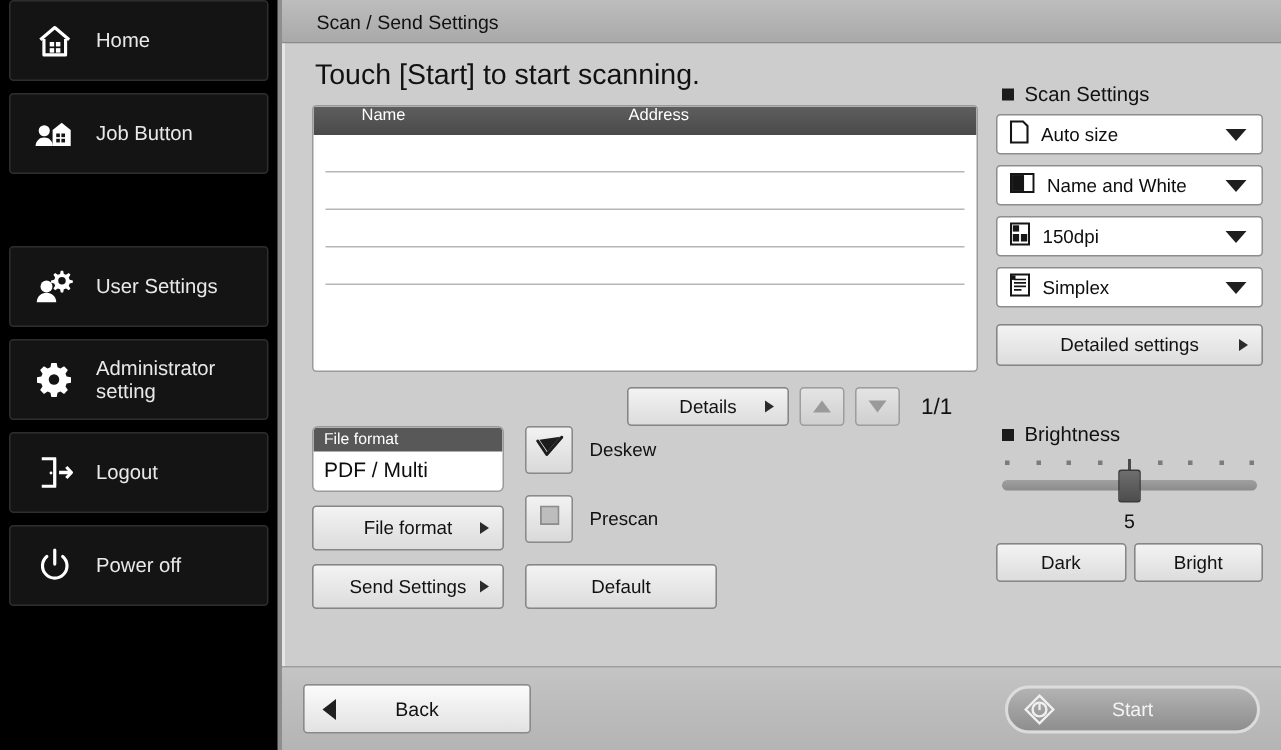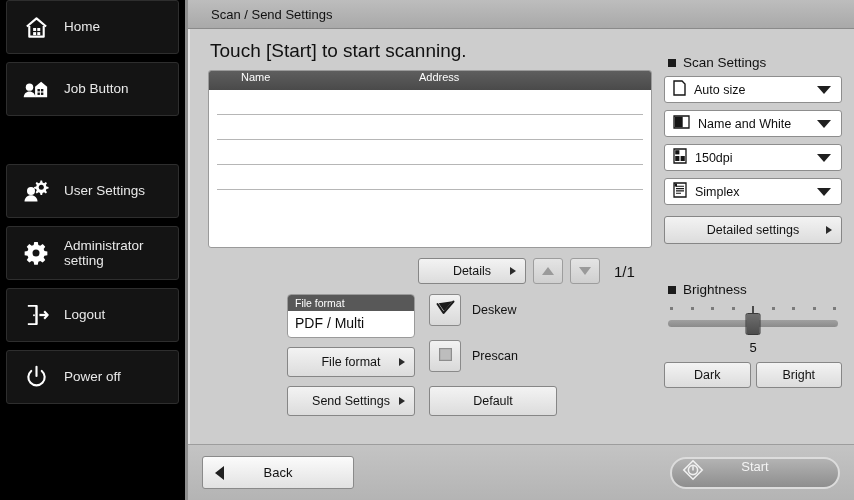--- a/index.html
+++ b/index.html
@@ -127,21 +127,21 @@
     background: linear-gradient(#e4e4e4, #cfcfcf);
     border: 1px solid #9d9d9d;
     border-radius: 3px;
     display: flex; align-items: center; justify-content: center;
   }
   .tri-up { width:0;height:0;border-bottom:8px solid #9a9a9a;border-left:6px solid transparent;border-right:6px solid transparent; }
   .tri-dn { width:0;height:0;border-top:8px solid #9a9a9a;border-left:6px solid transparent;border-right:6px solid transparent; }
   .page-ind { font-size: 15px; color: #111; margin-left: 7px; }
 
   
-  .lower { display: flex; margin-top: 10px; gap: 14px; justify-content: center; }
+  .lower { display: flex; gap: 14px; }
   .lcol { width: 128px; }
   .ff-box {
     width: 128px; height: 44px;
     background: #fff;
     border: 1px solid #9a9a9a;
     border-radius: 4px;
     overflow: hidden;
   }
   .ff-cap {
     height: 16px; background: #585858; color: #fff;
@@ -230,21 +230,21 @@
     position: absolute; left: 12px;
     width:0;height:0;border-right:9px solid #1f1f1f;
     border-top:7px solid transparent;border-bottom:7px solid transparent;
   }
   .btn-start {
     position: absolute; right: 14px;
     width: 170px; height: 32px;
     background: linear-gradient(#b3b3b3, #8e8e8e);
     border: 2px solid #dcdcdc;
     border-radius: 17px;
-    display: flex; justify-content: center;
+    display: flex; align-items: center; justify-content: center;
     font-size: 13px; color: #f4f4f4;
   }
   .start-diamond {
     position: absolute; left: 10px;
     width: 22px; height: 22px;
     display: flex; align-items: center; justify-content: center;
   }
 </style>
 </head>
 <body>

